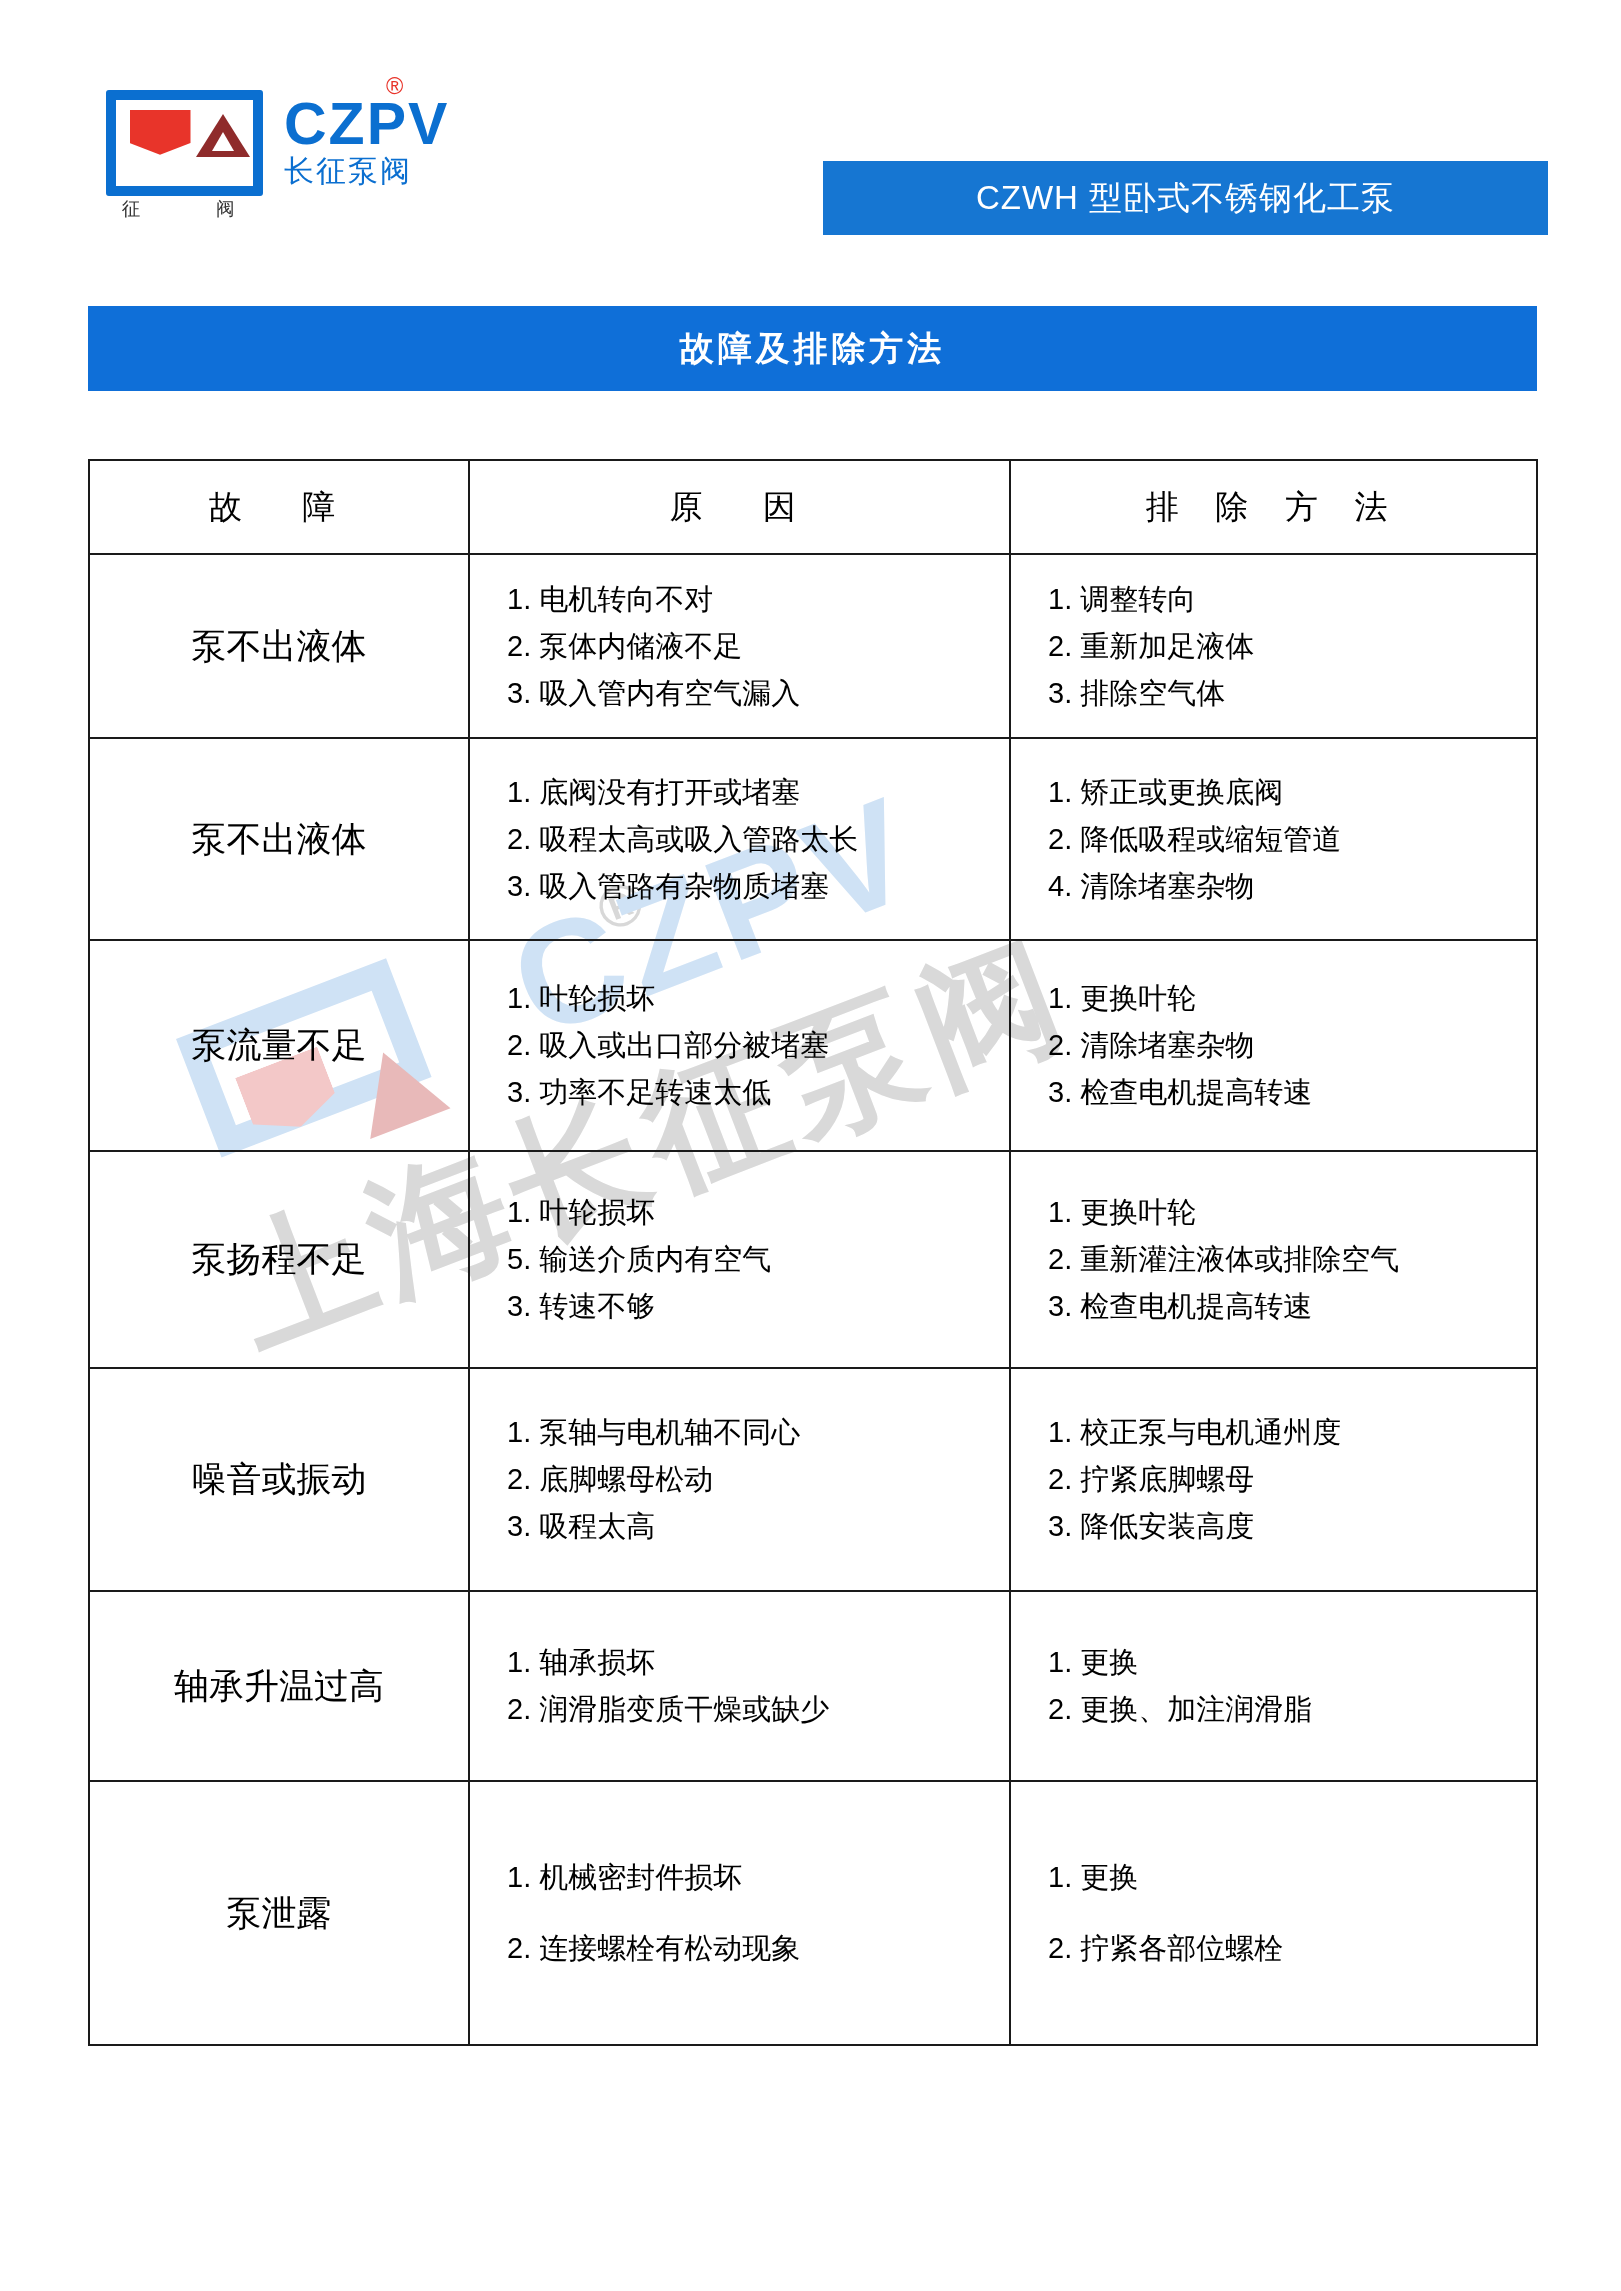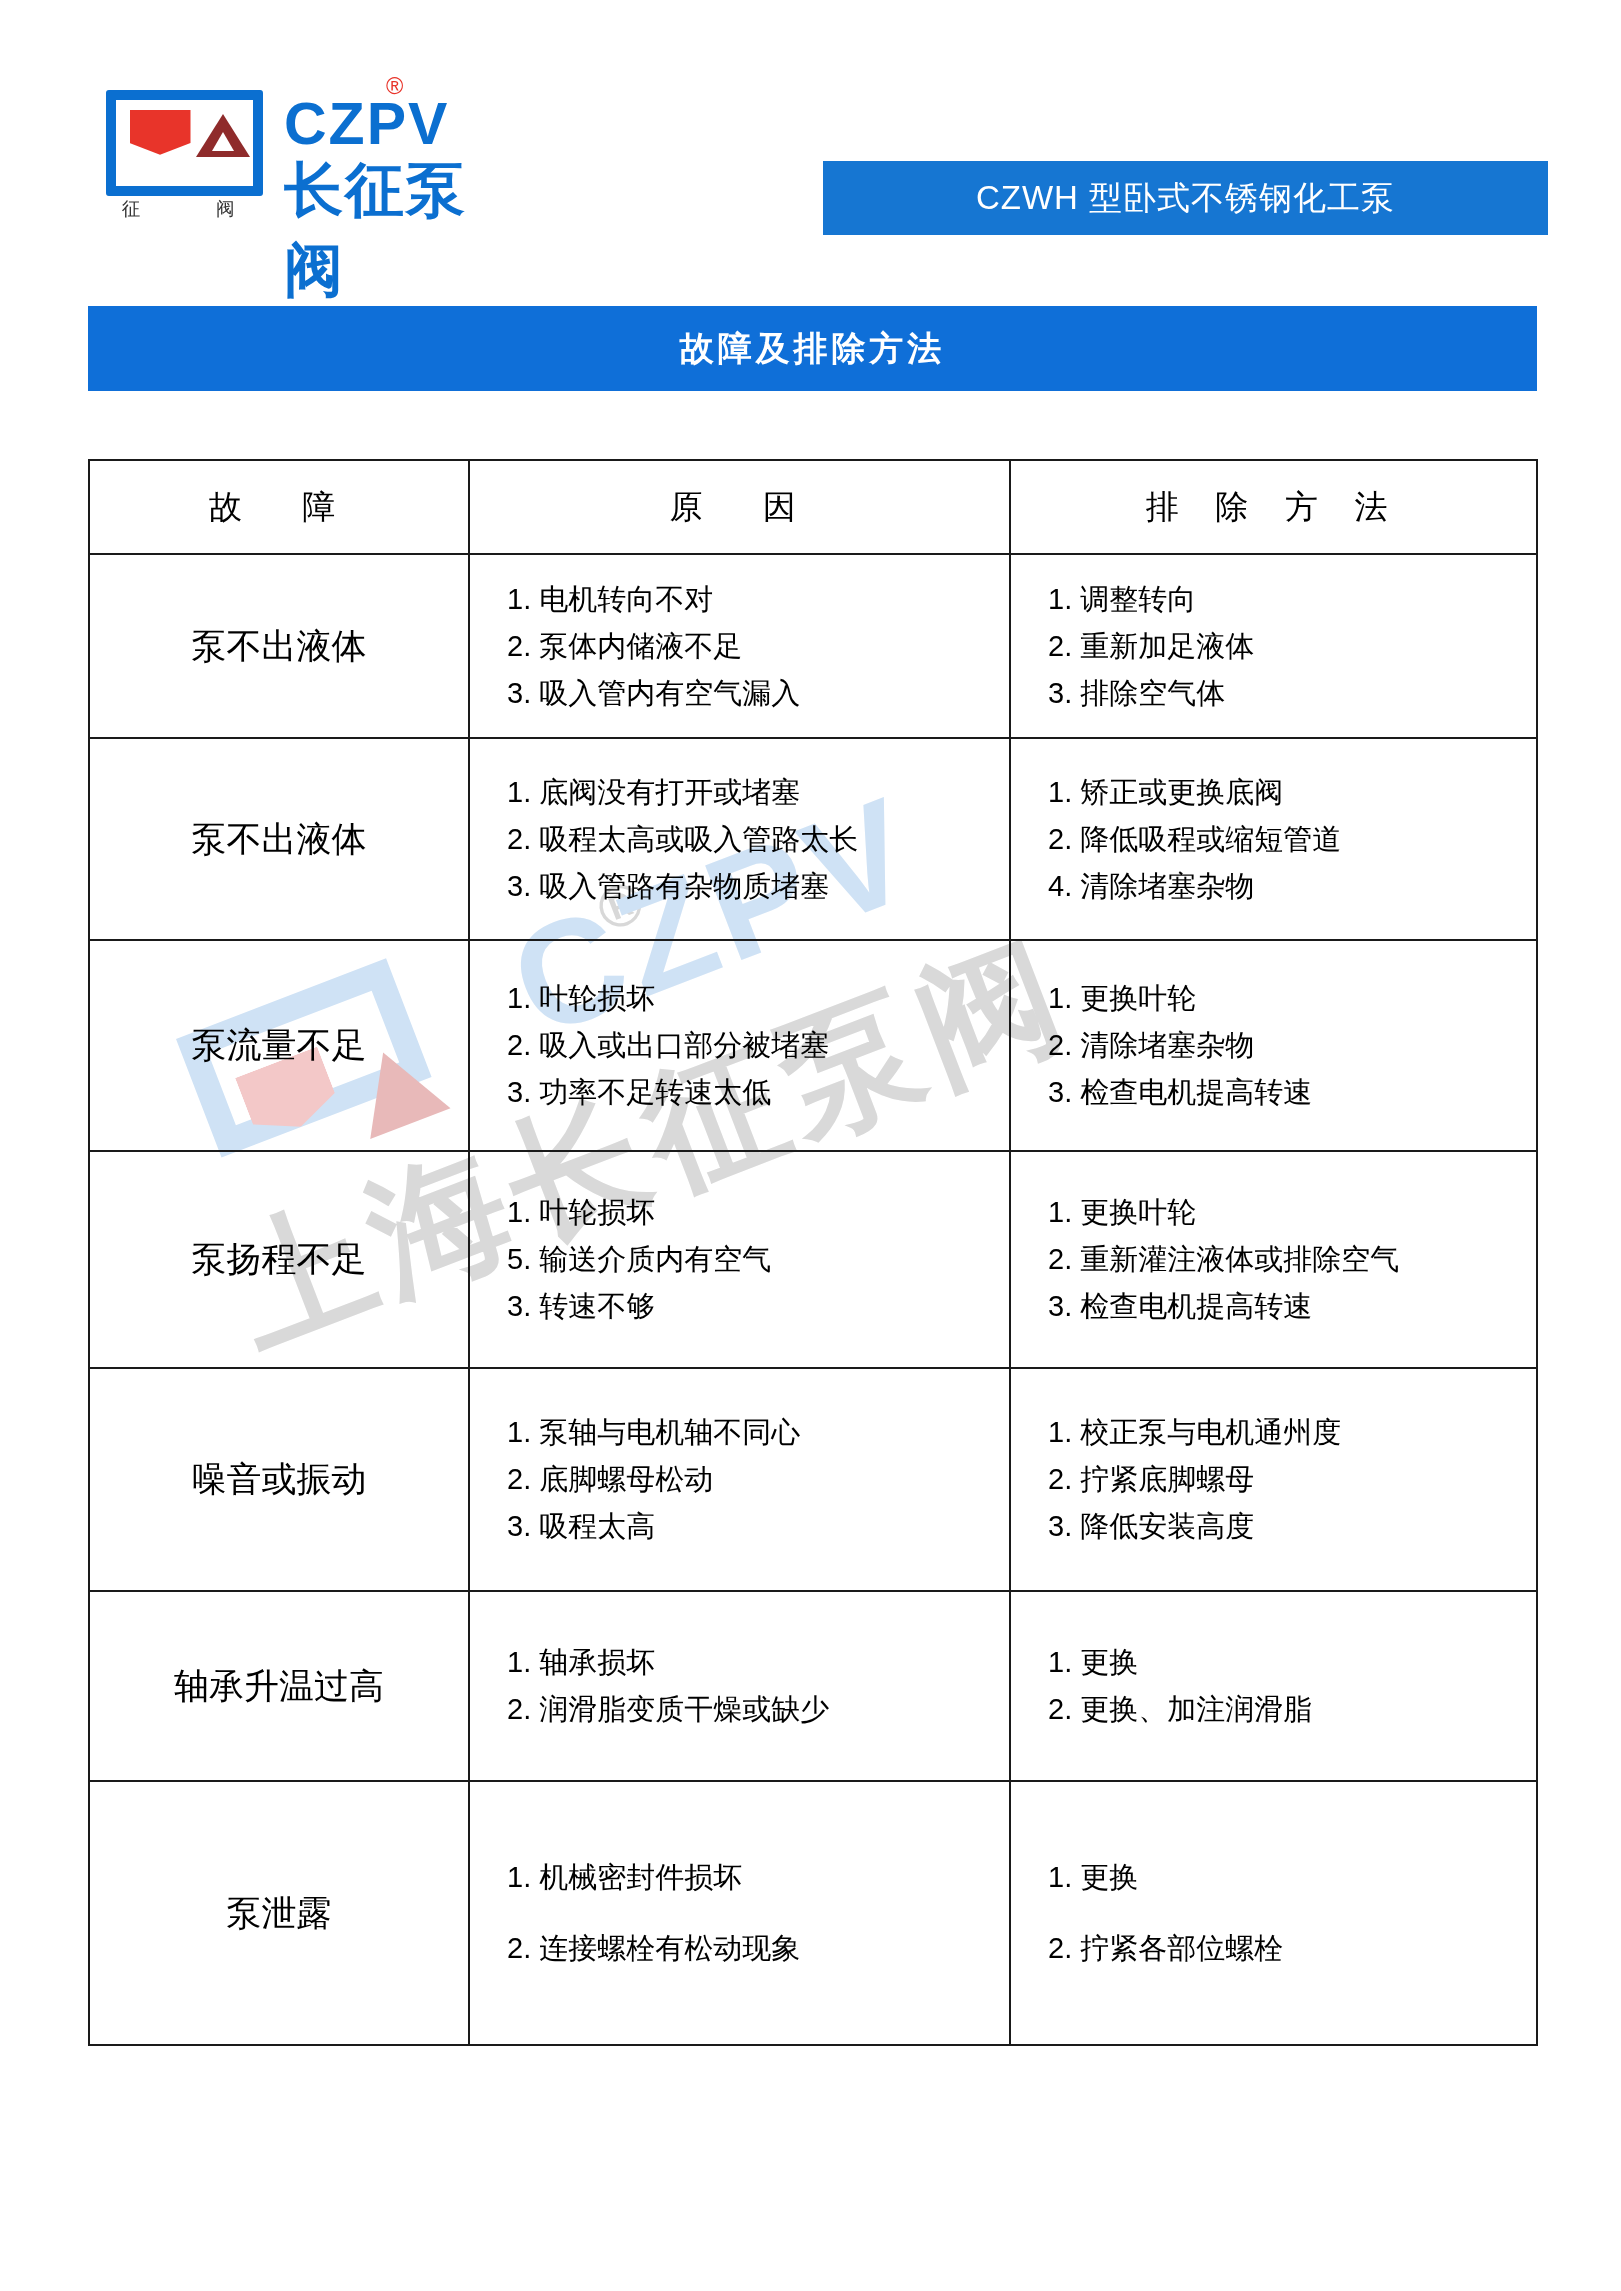--- a/index.html
+++ b/index.html
@@ -84,22 +84,22 @@
     position: absolute;
     left: 280px;
     top: 2px;
     font-size: 23.5px;
     color: #e8342a;
   }
   .logo-cn {
     position: absolute;
     left: 178px;
     top: 80px;
-    font-size: 59px;
-    font-weight: bold;
+    font-size: 30px;
+    font-weight: normal;
     color: #0b6fd0;
     letter-spacing: 2px;
   }
   .logo-sub-left {
     position: absolute;
     left: 15.7px;
     top: 125px;
     font-size: 18.6px;
     color: #333;
   }

